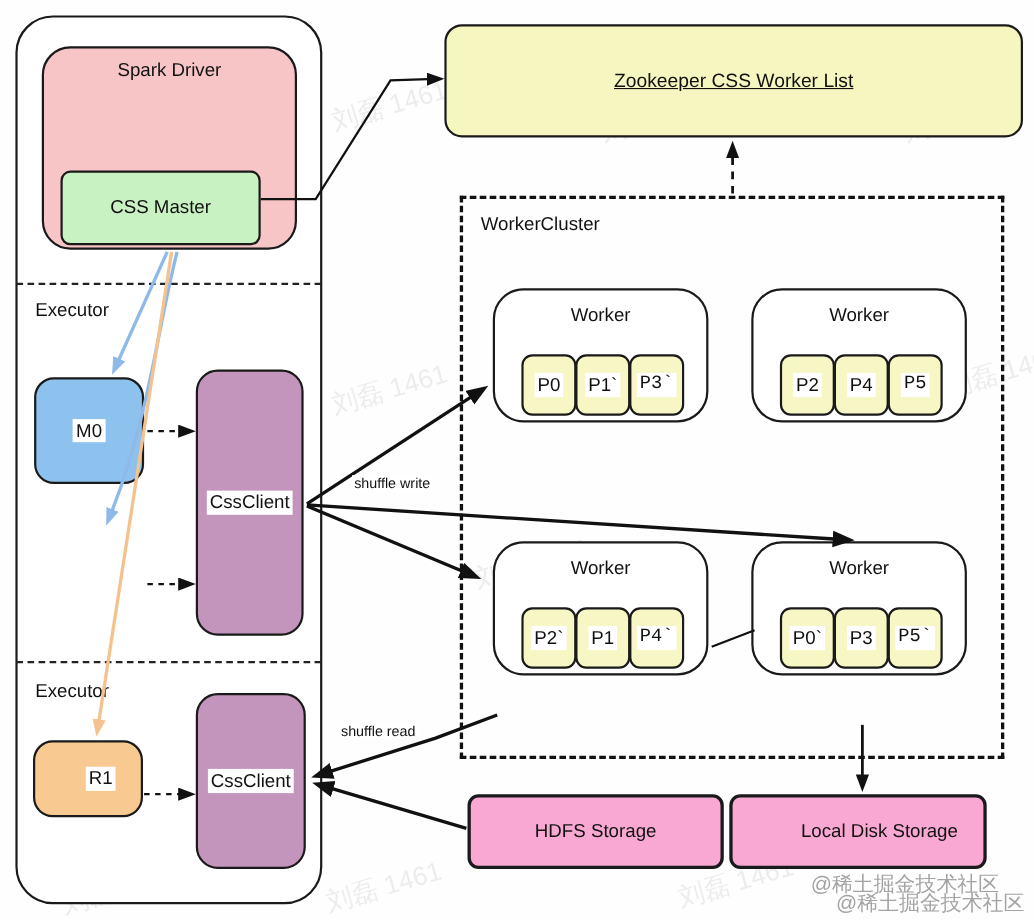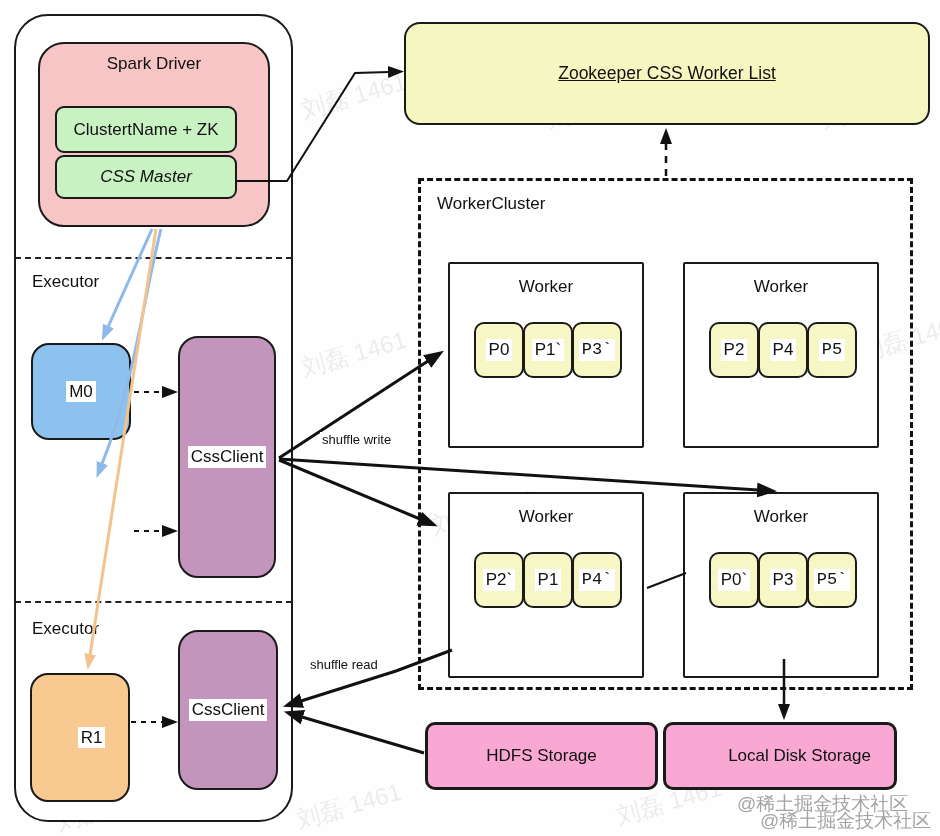--- a/index.html
+++ b/index.html
@@ -16,21 +16,21 @@
   .greenbox{background:#c9f2c2;border:2px solid #1a1a1a;border-radius:9px;display:flex;align-items:center;justify-content:center;font-size:17px;}
   .exec-label{font-size:17px;}
   .taskbox{border:2px solid #1a1a1a;border-radius:18px;display:flex;align-items:center;justify-content:center;font-size:17px;}
   .blue{background:#8ec2ee;}
   .orange{background:#f8c991;}
   .cssclient{background:#c394bc;border:2px solid #1a1a1a;border-radius:20px;display:flex;align-items:center;justify-content:center;font-size:17px;}
   .chip{background:#fff;padding:0 3px;line-height:1.25;}
   .zk{left:404px;top:22px;width:526px;height:103px;background:#f6f6c0;border:2px solid #1a1a1a;border-radius:16px;display:flex;align-items:center;justify-content:center;font-size:17.5px;text-decoration:underline;}
   .wcluster{left:418px;top:178px;width:495px;height:512px;border:3px dashed #111;}
   .wcluster-label{left:437px;top:194px;font-size:17px;}
-  .worker{width:196px;height:186px;background:#fff;border:2px solid #1a1a1a;border-radius:2px;}
+  .worker{width:196px;height:122px;background:#fff;border:2px solid #1a1a1a;border-radius:28px;}
   .worker-title{position:absolute;left:0;top:13px;width:100%;text-align:center;font-size:17px;}
   .pbox{position:absolute;width:46px;height:52px;top:58px;background:#f7f7c6;border:2px solid #1a1a1a;border-radius:10px;display:flex;align-items:center;justify-content:center;font-size:17px;}
   .p0{left:24px;} .p1{left:73px;} .p2{left:122px;font-family:Liberation Mono, monospace;}
   .storage{background:#f9a8d4;border:3px solid #1a1a1a;border-radius:10px;display:flex;align-items:center;justify-content:center;font-size:17px;}
   .edge-label{font-size:13px;background:#fff;padding:0 2px;}
   
   .wm{color:rgba(140,140,140,0.16);font-size:24px;transform:rotate(-16deg);white-space:nowrap;}
   .wm2{color:#8d8d8d;font-size:19px;white-space:nowrap;opacity:.8;}
   svg.overlay{position:absolute;left:0;top:0;width:940px;height:836px;pointer-events:none;z-index:10;}
 </style>
@@ -50,33 +50,32 @@
   <span class="abs wm" style="left:55px;top:792px;">刘磊 1461</span>
   <span class="abs wm" style="left:295px;top:790px;">刘磊 1461</span>
   <span class="abs wm" style="left:615px;top:786px;">刘磊 1461</span>
 
   <div class="abs outer"></div>
   <div class="abs sep" style="left:15px;top:257px;width:277px;"></div>
   <div class="abs sep" style="left:15px;top:601px;width:277px;"></div>
 
   <div class="abs driver"></div>
   <div class="abs driver-title">Spark Driver</div>
-  <div class="abs greenbox" style="left:55px;top:106px;width:182px;height:47px;">ClustertName + ZK</div>
-  <div class="abs greenbox" style="left:55px;top:155px;width:182px;height:44px;font-style:italic;">CSS Master</div>
+  <div class="abs greenbox" style="left:55px;top:155px;width:182px;height:68px;">CSS Master</div>
 
   <div class="abs exec-label" style="left:32px;top:272px;">Executor</div>
   <div class="abs taskbox blue" style="left:31px;top:343px;width:100px;height:97px;">
       <span class="chip">M0</span>
     </div>
   <div class="abs cssclient" style="left:178px;top:336px;width:98px;height:242px;">
       <span class="chip">CssClient</span>
     </div>
 
   <div class="abs exec-label" style="left:32px;top:619px;">Executor</div>
-  <div class="abs taskbox orange" style="left:30px;top:673px;width:100px;height:129px;padding-left:23px;">
+  <div class="abs taskbox orange" style="left:30px;top:673px;width:100px;height:70px;padding-left:23px;">
       <span class="chip">R1</span>
     </div>
   <div class="abs cssclient" style="left:178px;top:630px;width:100px;height:160px;">
       <span class="chip">CssClient</span>
     </div>
 
   <div class="abs zk">Zookeeper CSS Worker List</div>
 
   <div class="abs wcluster"></div>
   <div class="abs wcluster-label">WorkerCluster</div>

